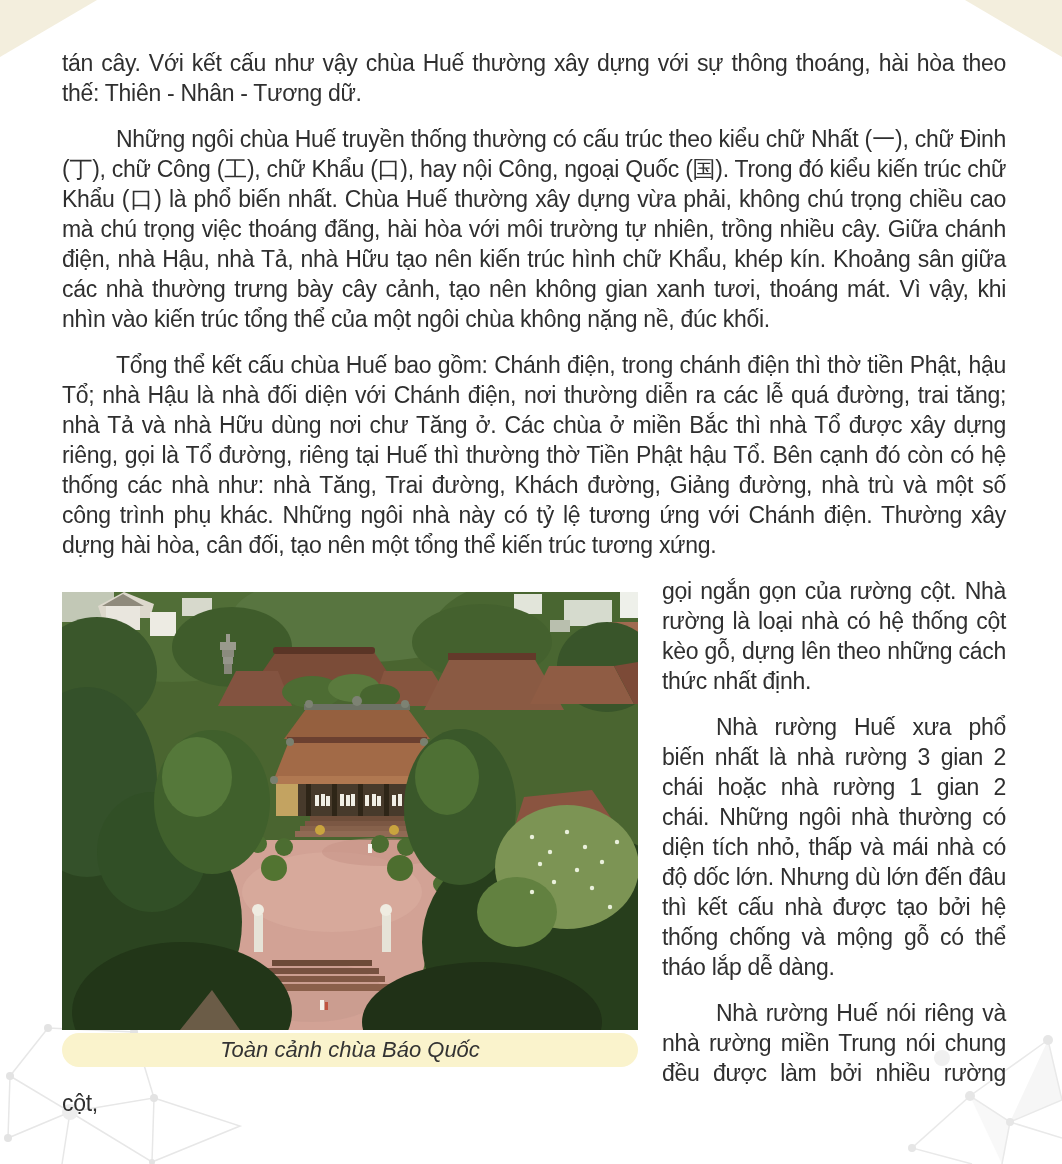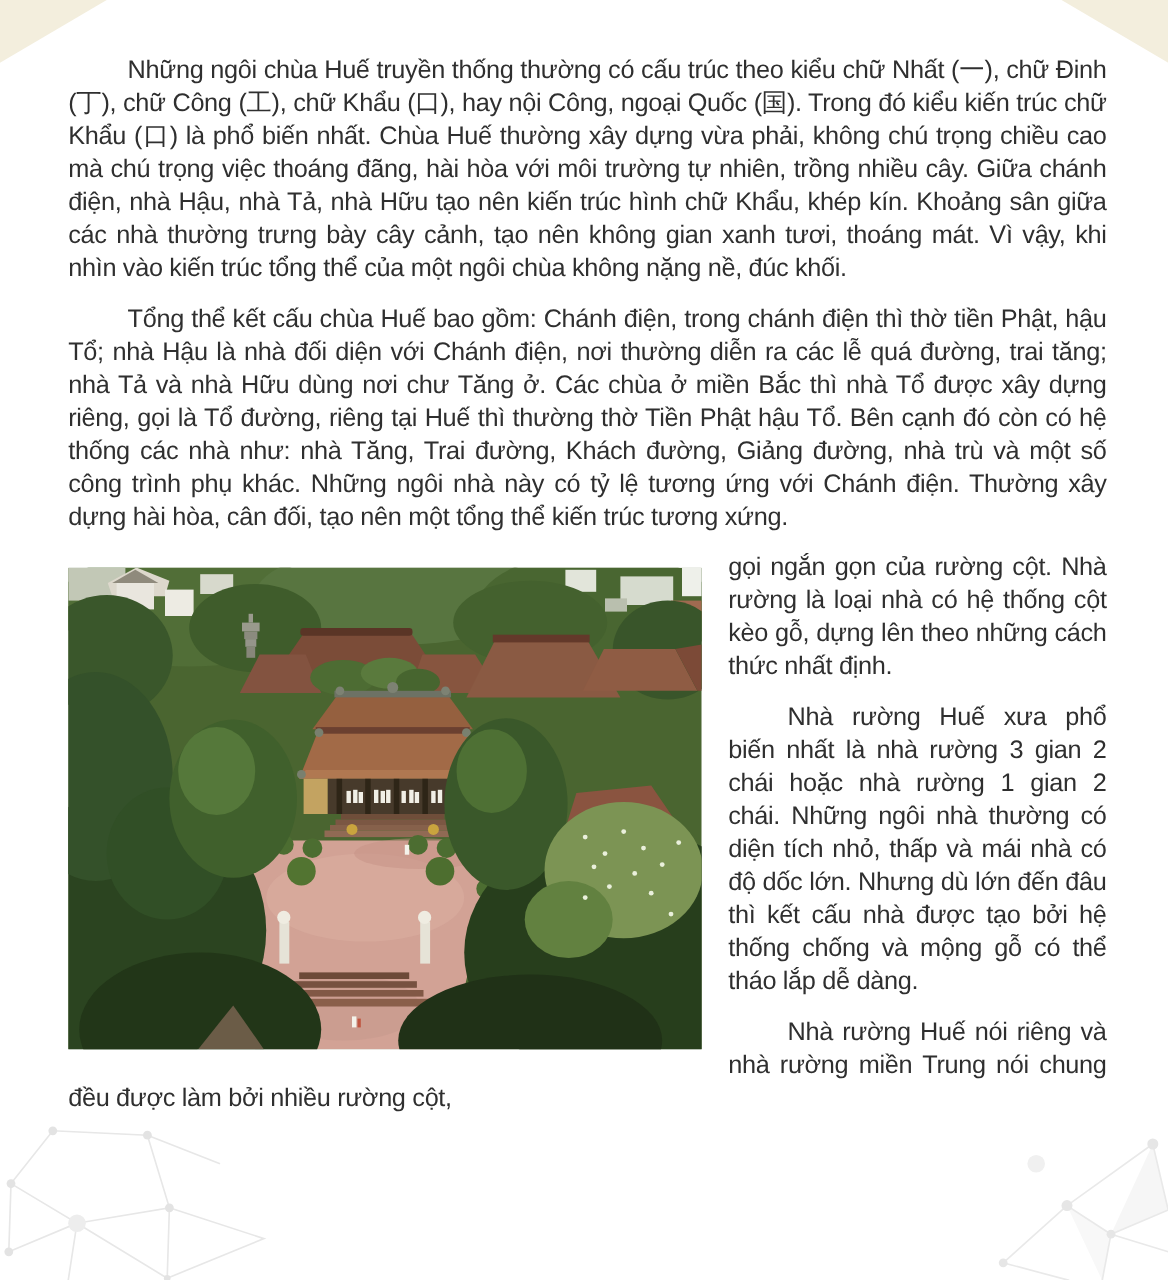--- a/index.html
+++ b/index.html
@@ -82,20 +82,21 @@
       <circle cx="196" cy="22" r="5"></circle>
         <circle cx="118" cy="78" r="5"></circle>
       <circle cx="158" cy="104" r="4"></circle>
         <circle cx="60" cy="130" r="4"></circle>
     </g>
     <circle cx="90" cy="40" r="8" fill="#f0f0f0"></circle>
   </svg>
 
   <main class="content">
 
+    <p class="para no-indent">tán cây. Với kết cấu như vậy chùa Huế thường xây dựng với sự thông thoáng, hài hòa theo thế: Thiên - Nhân - Tương dữ.</p>
 
     <p class="para">Những ngôi chùa Huế truyền thống thường có cấu trúc theo kiểu chữ Nhất (一), chữ Đinh (丁), chữ Công (工), chữ Khẩu (口), hay nội Công, ngoại Quốc (国). Trong đó kiểu kiến trúc chữ Khẩu (口) là phổ biến nhất. Chùa Huế thường xây dựng vừa phải, không chú trọng chiều cao mà chú trọng việc thoáng đãng, hài hòa với môi trường tự nhiên, trồng nhiều cây. Giữa chánh điện, nhà Hậu, nhà Tả, nhà Hữu tạo nên kiến trúc hình chữ Khẩu, khép kín. Khoảng sân giữa các nhà thường trưng bày cây cảnh, tạo nên không gian xanh tươi, thoáng mát. Vì vậy, khi nhìn vào kiến trúc tổng thể của một ngôi chùa không nặng nề, đúc khối.</p>
 
     <p class="para">Tổng thể kết cấu chùa Huế bao gồm: Chánh điện, trong chánh điện thì thờ tiền Phật, hậu Tổ; nhà Hậu là nhà đối diện với Chánh điện, nơi thường diễn ra các lễ quá đường, trai tăng; nhà Tả và nhà Hữu dùng nơi chư Tăng ở. Các chùa ở miền Bắc thì nhà Tổ được xây dựng riêng, gọi là Tổ đường, riêng tại Huế thì thường thờ Tiền Phật hậu Tổ. Bên cạnh đó còn có hệ thống các nhà như: nhà Tăng, Trai đường, Khách đường, Giảng đường, nhà trù và một số công trình phụ khác. Những ngôi nhà này có tỷ lệ tương ứng với Chánh điện. Thường xây dựng hài hòa, cân đối, tạo nên một tổng thể kiến trúc tương xứng.</p>
 
 
     <figure class="photo-figure">
       <div class="photo-frame">
         <svg viewBox="0 0 576 438" width="576" height="438" aria-hidden="true">
 
@@ -255,20 +256,23 @@
               <circle cx="515" cy="278" r="2.2"></circle>
             <circle cx="492" cy="290" r="2.2"></circle>
               <circle cx="530" cy="296" r="2.2"></circle>
             <circle cx="555" cy="250" r="2.2"></circle>
               <circle cx="470" cy="300" r="2.2"></circle>
             <circle cx="548" cy="315" r="2.2"></circle>
               <circle cx="478" cy="272" r="2.2"></circle>
           </g>
         </svg>
       </div>
+      <figcaption class="caption-pill">
+        <span>Toàn cảnh chùa Báo Quốc</span>
+      </figcaption>
     </figure>
 
     <p class="para cont">gọi ngắn gọn của rường cột. Nhà rường là loại nhà có hệ thống cột kèo gỗ, dựng lên theo những cách thức nhất định.</p>
 
     <p class="para">Nhà rường Huế xưa phổ biến nhất là nhà rường 3 gian 2 chái hoặc nhà rường 1 gian 2 chái. Những ngôi nhà thường có diện tích nhỏ, thấp và mái nhà có độ dốc lớn. Nhưng dù lớn đến đâu thì kết cấu nhà được tạo bởi hệ thống chống và mộng gỗ có thể tháo lắp dễ dàng.</p>
 
     <p class="para">Nhà rường Huế nói riêng và nhà rường miền Trung nói chung đều được làm bởi nhiều rường cột,</p>
 
   </main>
 </div>

